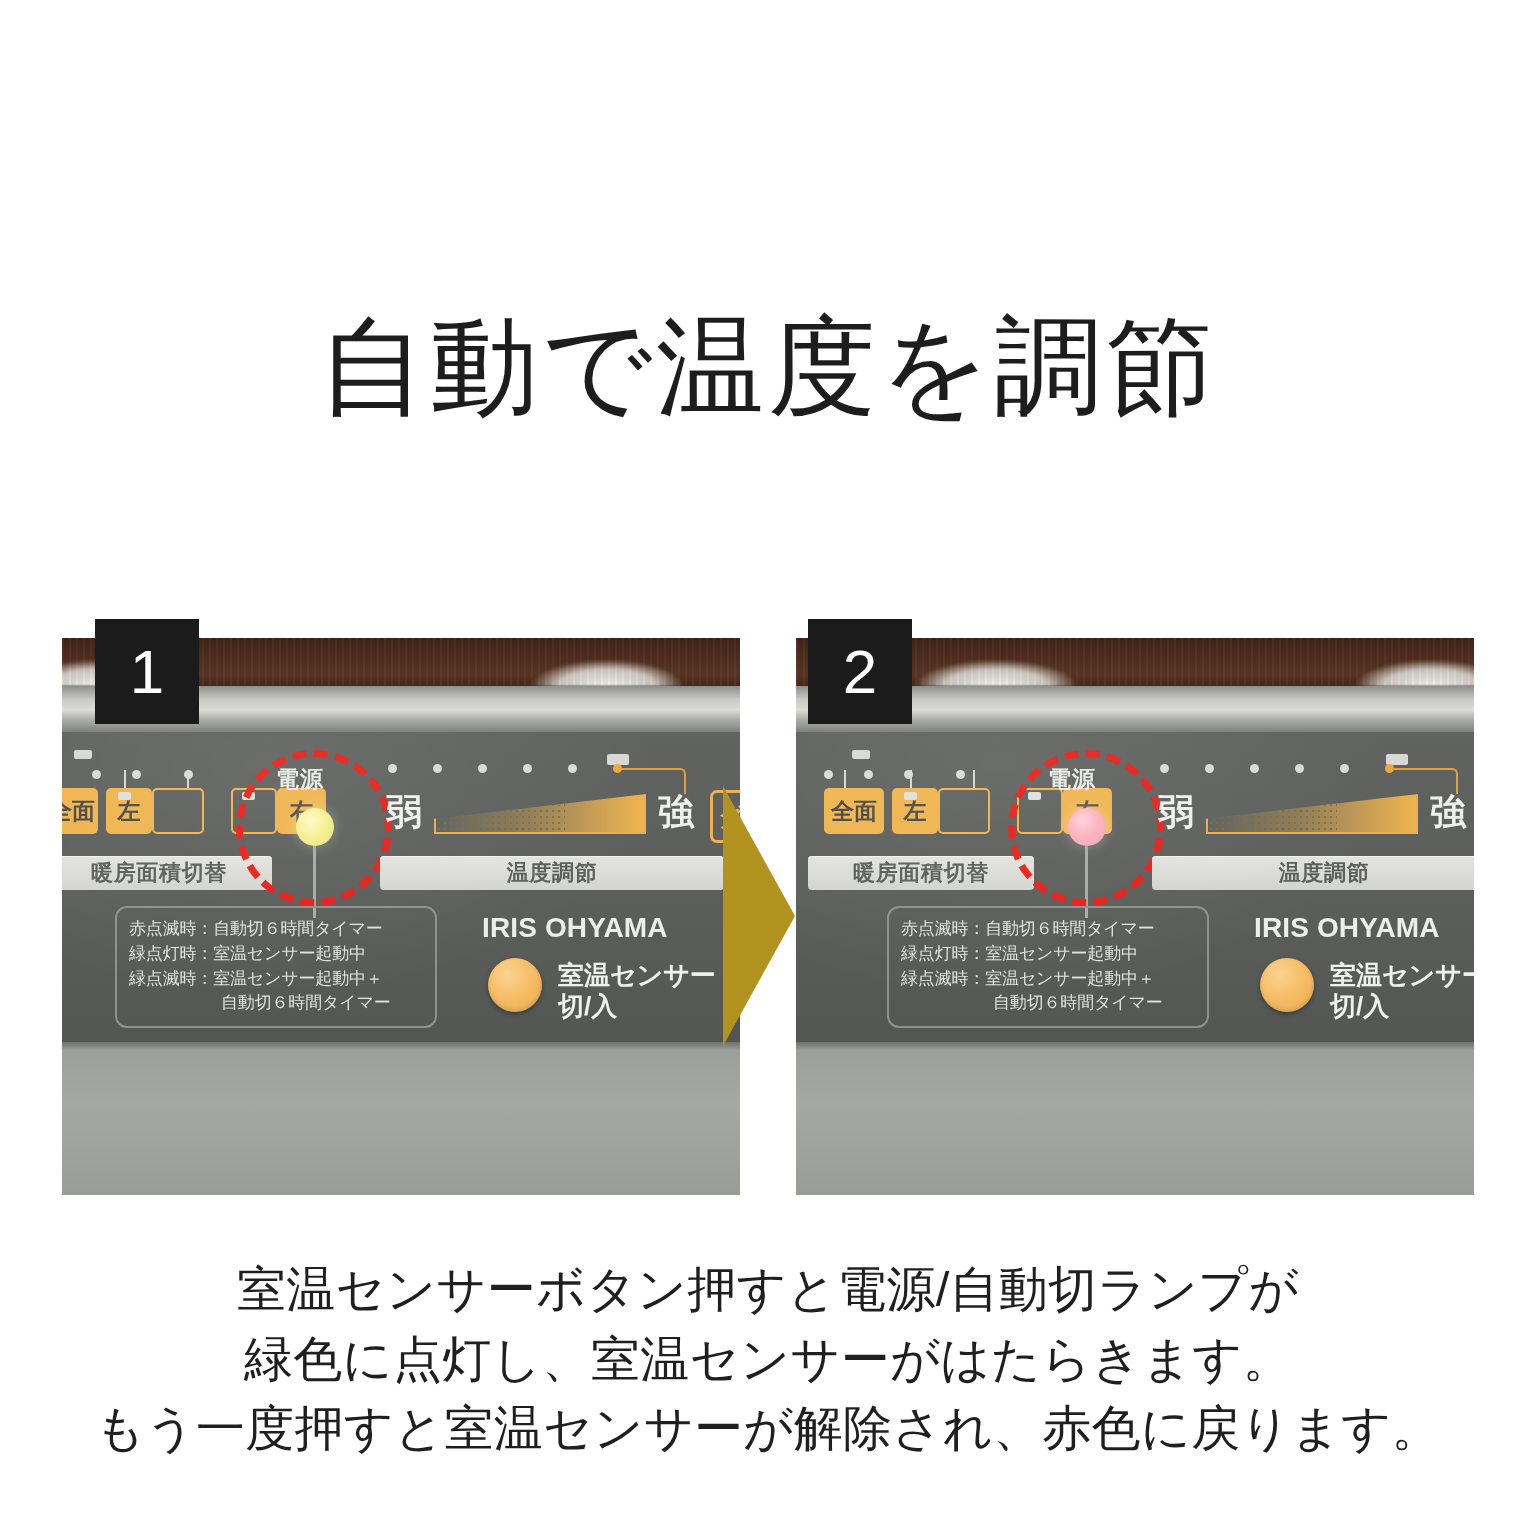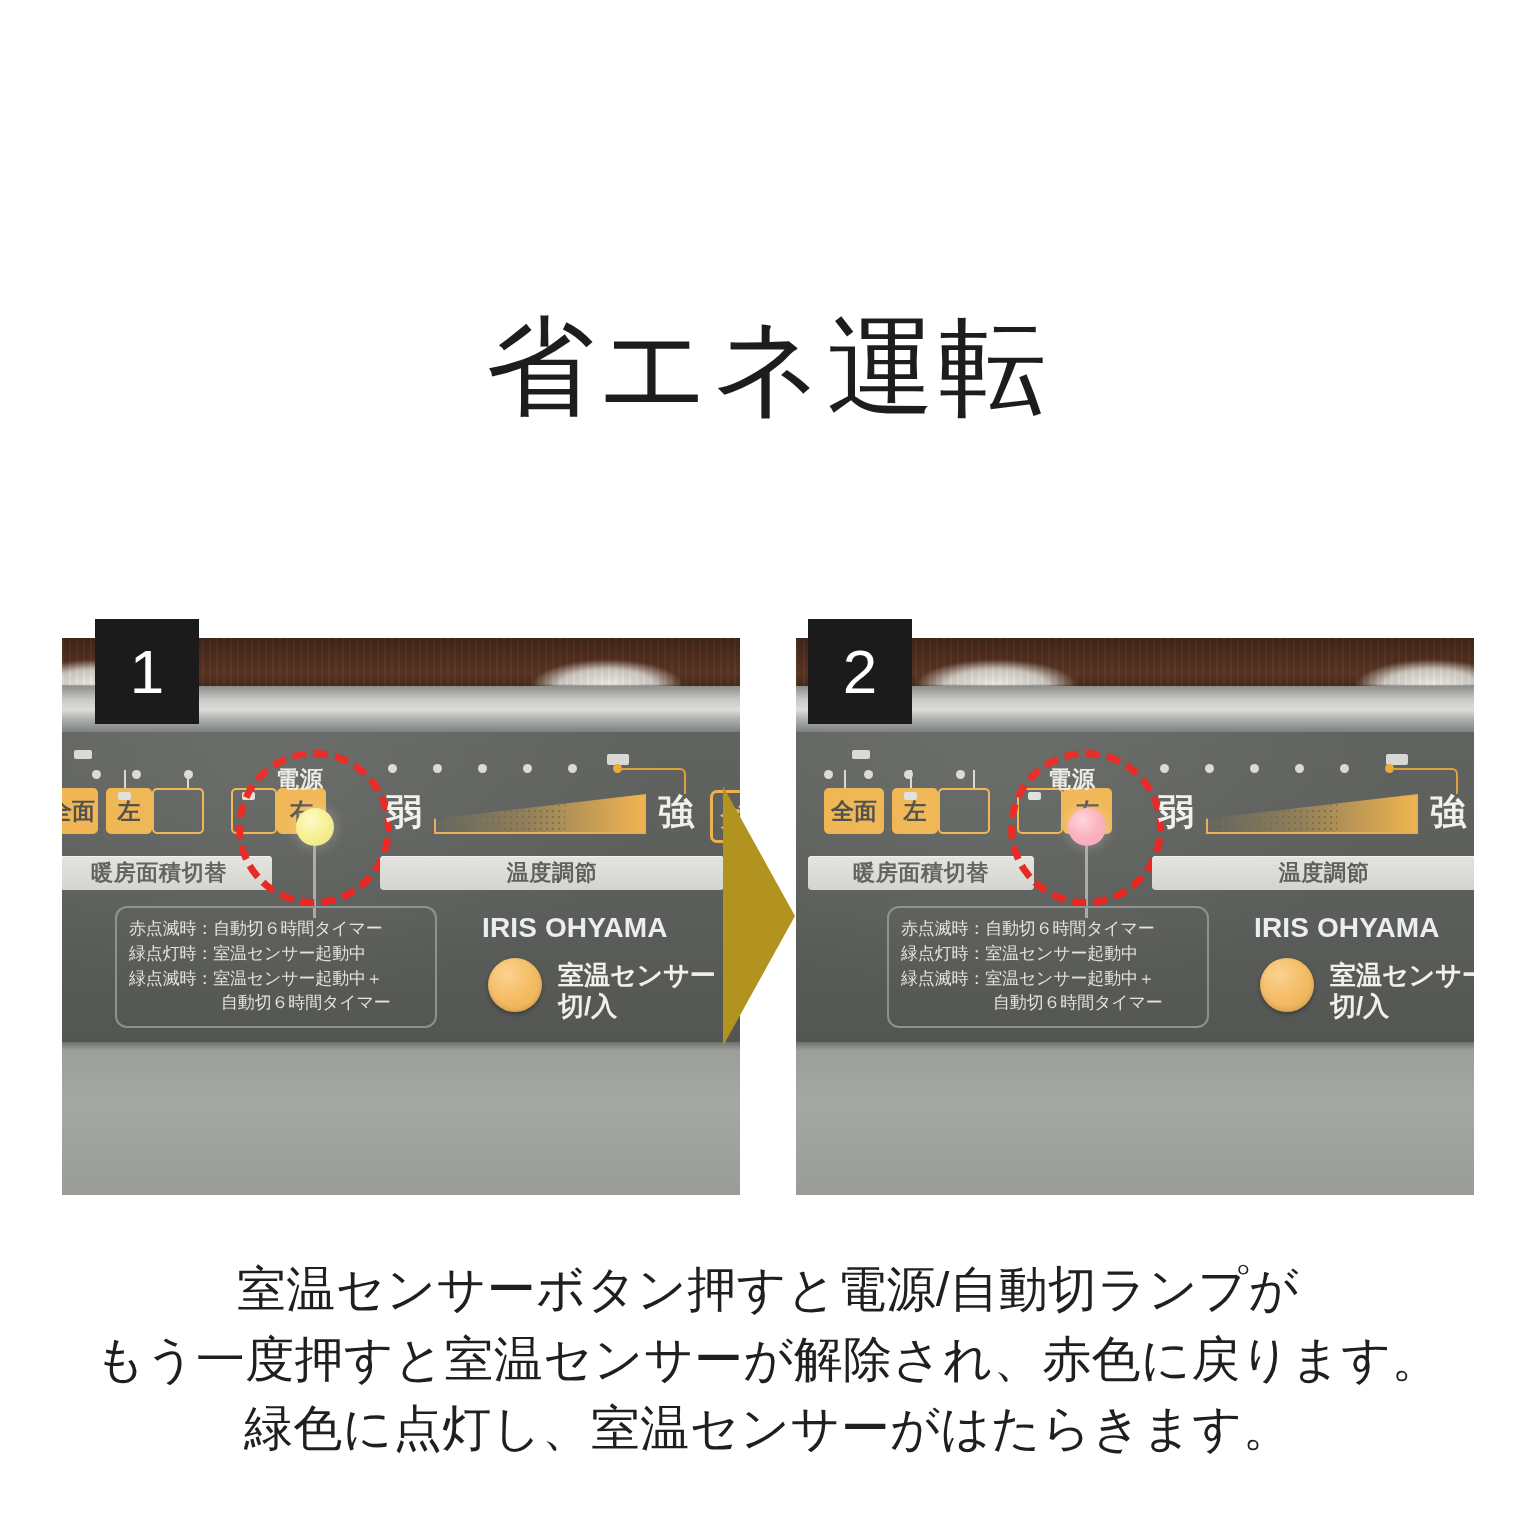--- a/index.html
+++ b/index.html
@@ -347,21 +347,21 @@
     letter-spacing: 0.005em;
   }
   .caption span { display: block; }
 </style>
 </head>
 <body>
 
 <div id="page">
 
   <div class="headline">
-    <span class="hl-line">省エネ運転</span>
+    <span class="hl-line">自動で温度を調節</span>
   </div>
 
   <div class="panels">
 
     <div class="panel panel-1">
       <div class="wood">
         <div class="wood-blob" style="left:-40px;width:150px;"></div>
         <div class="wood-blob" style="left:470px;width:150px;"></div>
       </div>
       <div class="top-edge"></div>
@@ -506,17 +506,17 @@
     </div>
   </div>
 
   <div class="arrow"></div>
 
   <div class="badge badge-1">1</div>
   <div class="badge badge-2">2</div>
 
   <div class="caption">
     <span>室温センサーボタン押すと電源/自動切ランプが</span>
+    <span>緑色に点灯し、室温センサーがはたらきます。</span>
     <span>もう一度押すと室温センサーが解除され、赤色に戻ります。</span>
-    <span>緑色に点灯し、室温センサーがはたらきます。</span>
   </div>
 
 </div>
 
 </body></html>

